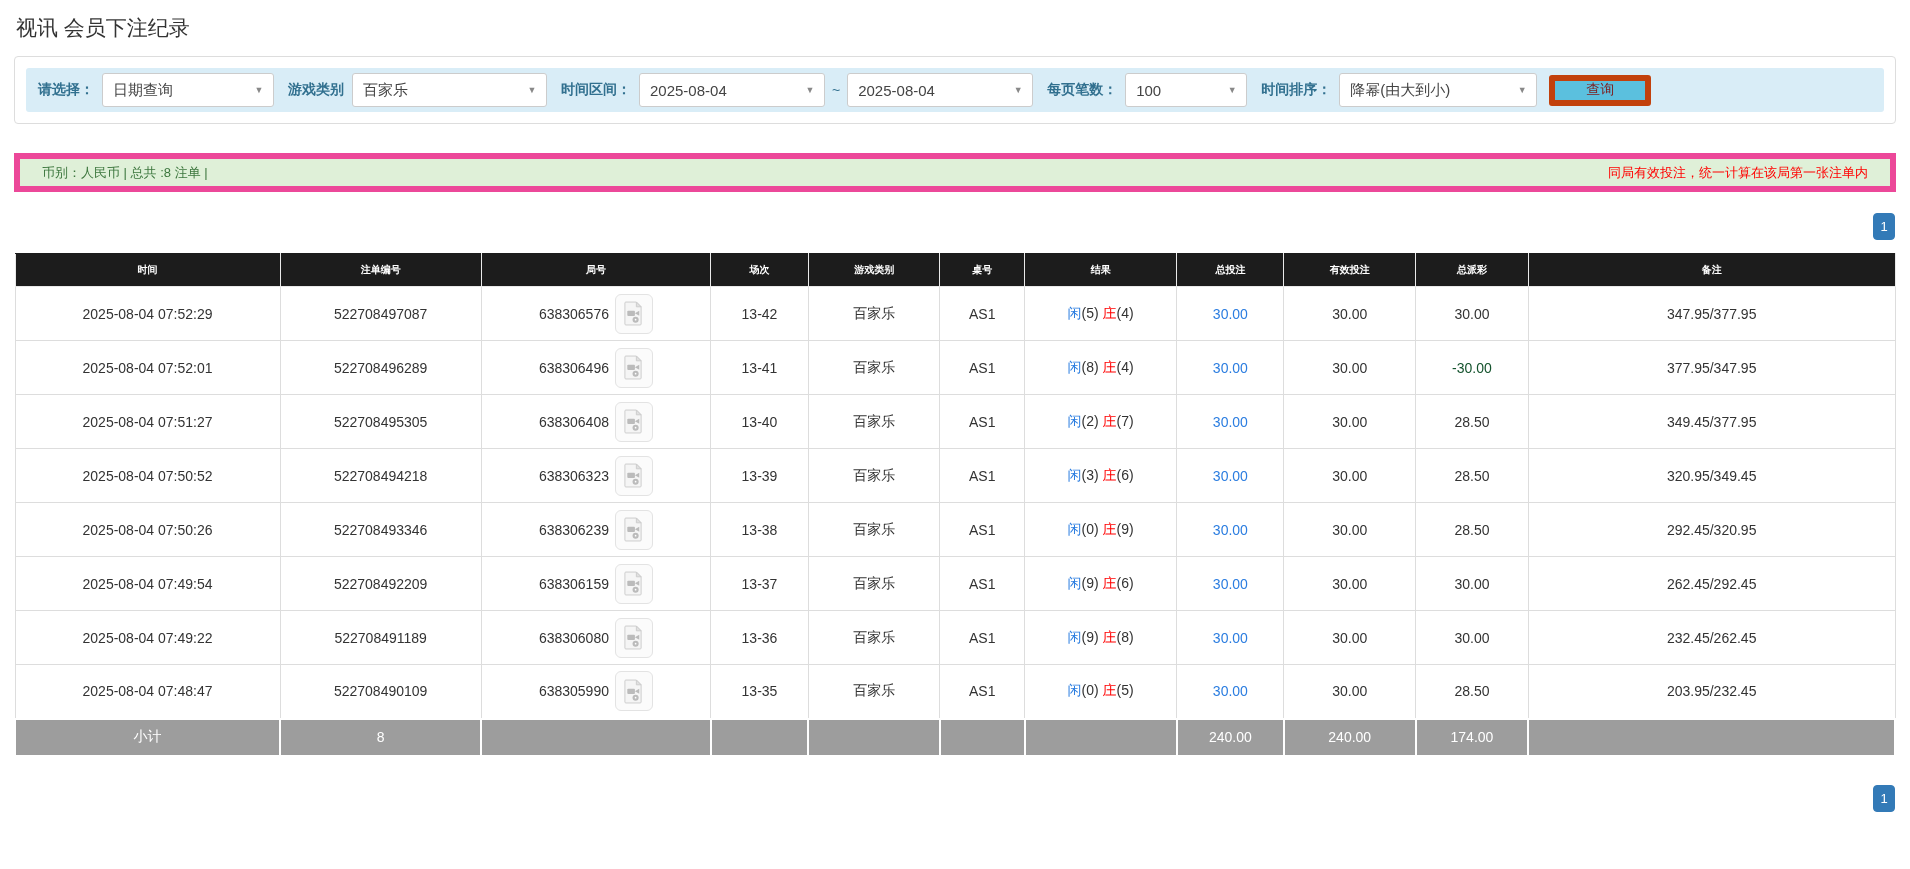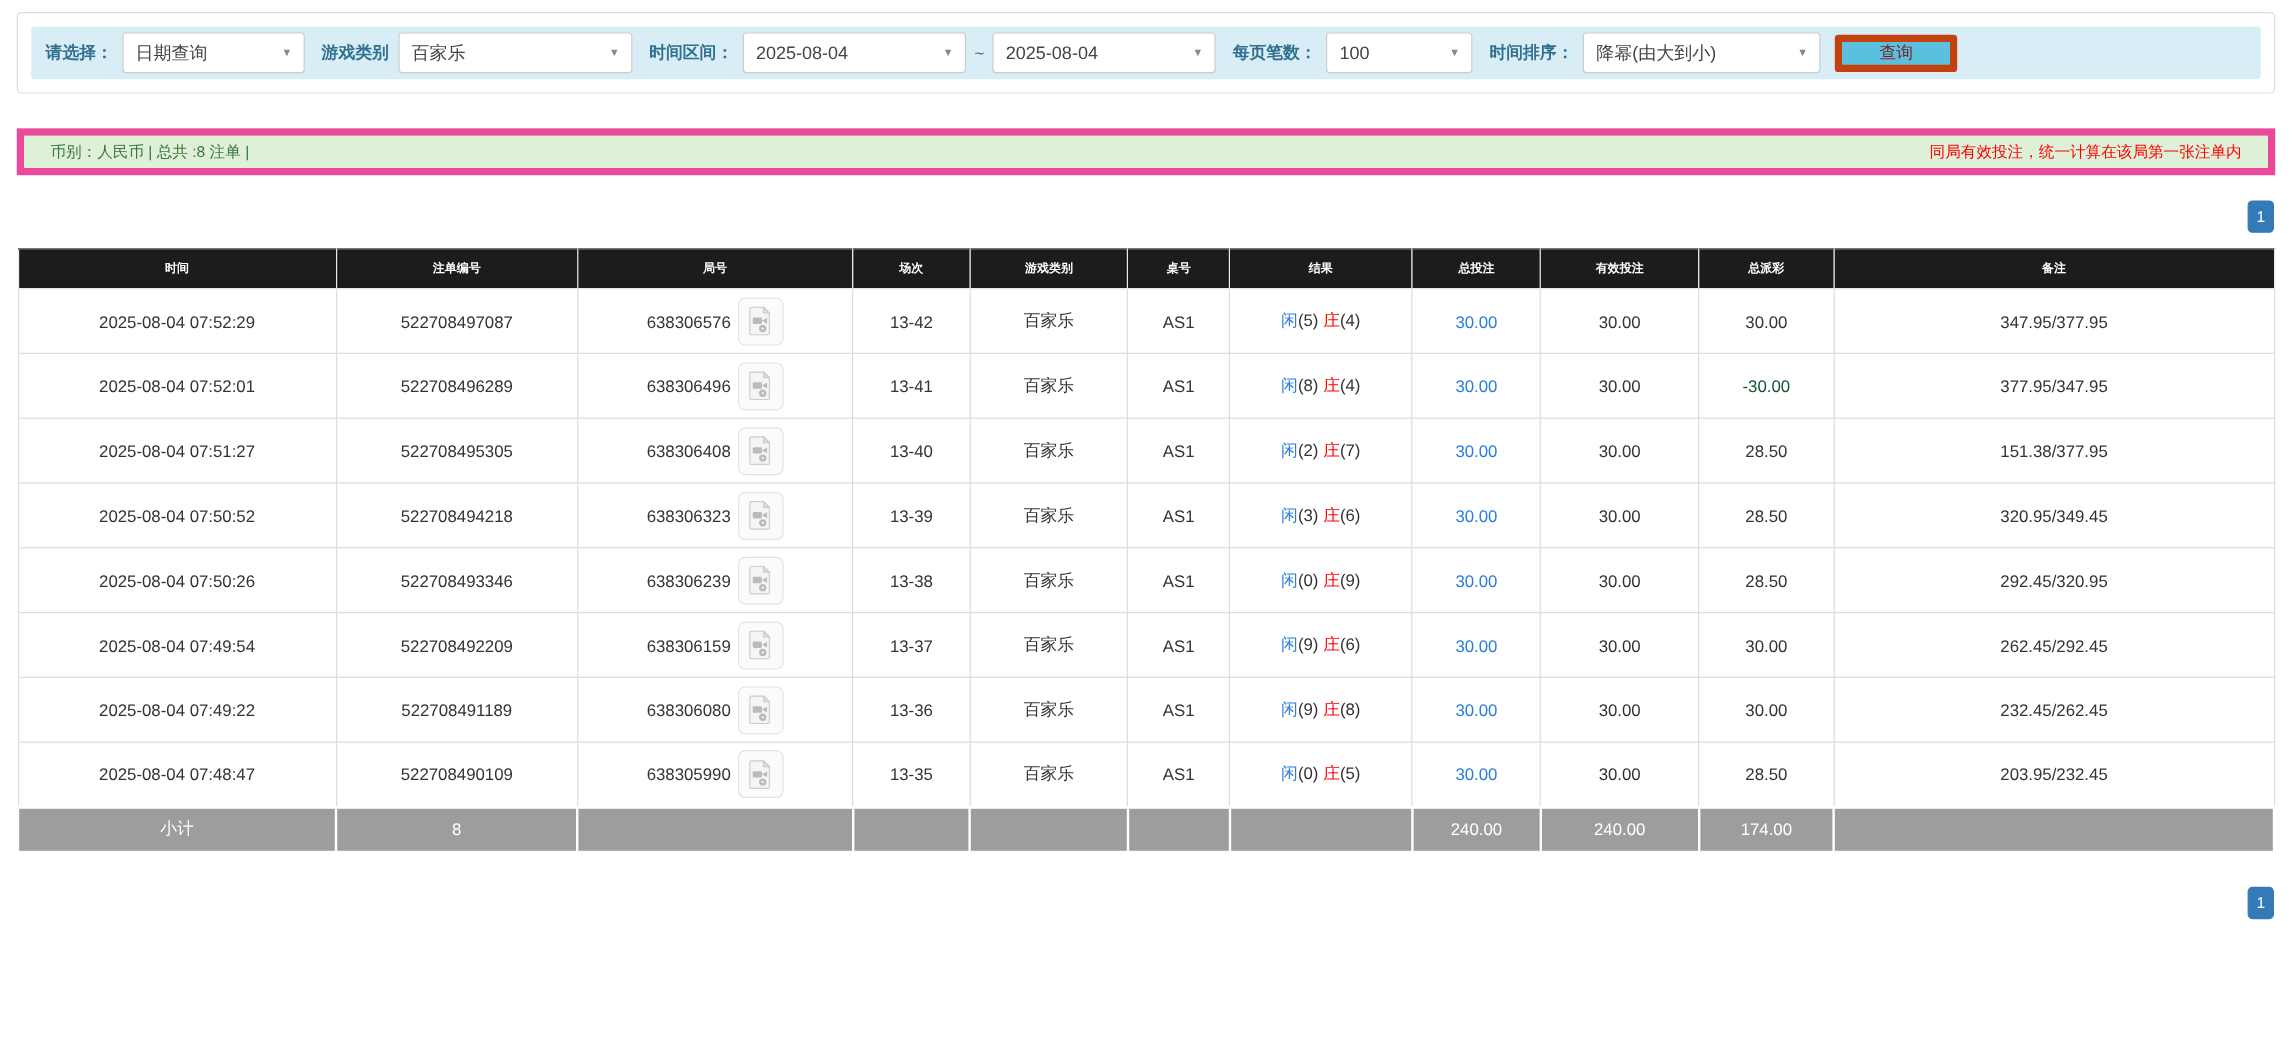--- a/index.html
+++ b/index.html
@@ -12,21 +12,21 @@
   
   .panel { border: 1px solid #ddd; border-radius: 4px; background: #fff; padding: 11px; }
   .filter-bar { background: #d9edf7; border-radius: 3px; padding: 5px 10px; height: 44px;
     display: flex; align-items: center; }
   .f-label { color: #31708f; font-weight: bold; font-size: 14px; white-space: nowrap; margin: 0 8px 0 14px; }
   .f-label:first-child { margin-left: 2px; }
   .select { background: #fff; border: 1px solid #ccc; border-radius: 3px; height: 34px;
     display: flex; align-items: center; justify-content: space-between; cursor: pointer; }
   .select .val { font-size: 15px; color: #444; padding-left: 10px; white-space: nowrap; overflow: hidden; }
   .select .arrow { width: 28px; text-align: center; color: #888; font-size: 9px; flex: 0 0 28px; }
-  .w-query { width: 152px; } .w-game { width: 195px; } .w-date { width: 186px; }
+  .w-query { width: 172px; } .w-game { width: 195px; } .w-date { width: 186px; }
   .w-size { width: 122px; } .w-sort { width: 198px; }
   .tilde { color: #31708f; font-size: 14px; margin: 0 7px; }
   .btn-search { margin-left: 12px; background: #5bc0de; border: 6px solid #c2410c; color: #7f1d1d;
     font-size: 14px; border-radius: 3px; height: 31px; padding: 0 31px; cursor: pointer; }
 
   
   .summary-bar { margin-top: 29px; background: #dff0d8; border: 6px solid #ec4899; height: 39px;
     display: flex; align-items: center; justify-content: space-between; padding: 0 22px; }
   .summary-left { color: #3c763d; font-size: 13px; }
   .summary-right { color: #f00; font-size: 13px; }
@@ -49,20 +49,21 @@
     border-radius: 6px; display: inline-flex; align-items: center; justify-content: center; cursor: pointer; }
   .lnk { color: #2b7de0; cursor: pointer; }
   .res-p { color: #2b7de0; } .res-b { color: #f00; } .res-n { color: #333; }
   .neg { color: #14532d; }
   tr.sumrow td { background: #9d9d9d; color: #fff; height: 37px; border: 2px solid #fff; font-size: 14px; }
 </style>
 </head>
 <body>
 
 <div class="wrap">
+  <h1 class="page-title">视讯 会员下注纪录</h1>
 
   <div class="panel">
     <div class="filter-bar">
       <span class="f-label">请选择：</span>
       <div class="select w-query">
         <span class="val">日期查询</span>
         <span class="arrow">▼</span>
       </div>
 
       <span class="f-label">游戏类别</span>
@@ -224,21 +225,21 @@
     <td>AS1</td>
     <td>
       <span class="res-p">闲</span><span class="res-n">(2)</span>
       <span class="res-b">庄</span><span class="res-n">(7)</span>
     </td>
     <td>
       <span class="lnk">30.00</span>
     </td>
     <td>30.00</td>
     <td>28.50</td>
-    <td>151.38/377.95</td>
+    <td>349.45/377.95</td>
   </tr>
         <tr>
     <td>2025-08-04 07:50:52</td>
     <td>522708494218</td>
     <td>
       <span class="round-cell">
         <span>638306323</span>
         <span class="video-btn">
           <svg width="21" height="25" viewBox="0 0 22 26">
             <path d="M3 1h11l5 5v18a1 1 0 0 1-1 1H3a1 1 0 0 1-1-1V2a1 1 0 0 1 1-1z" fill="#f5f5f5" stroke="#cccccc"></path>

